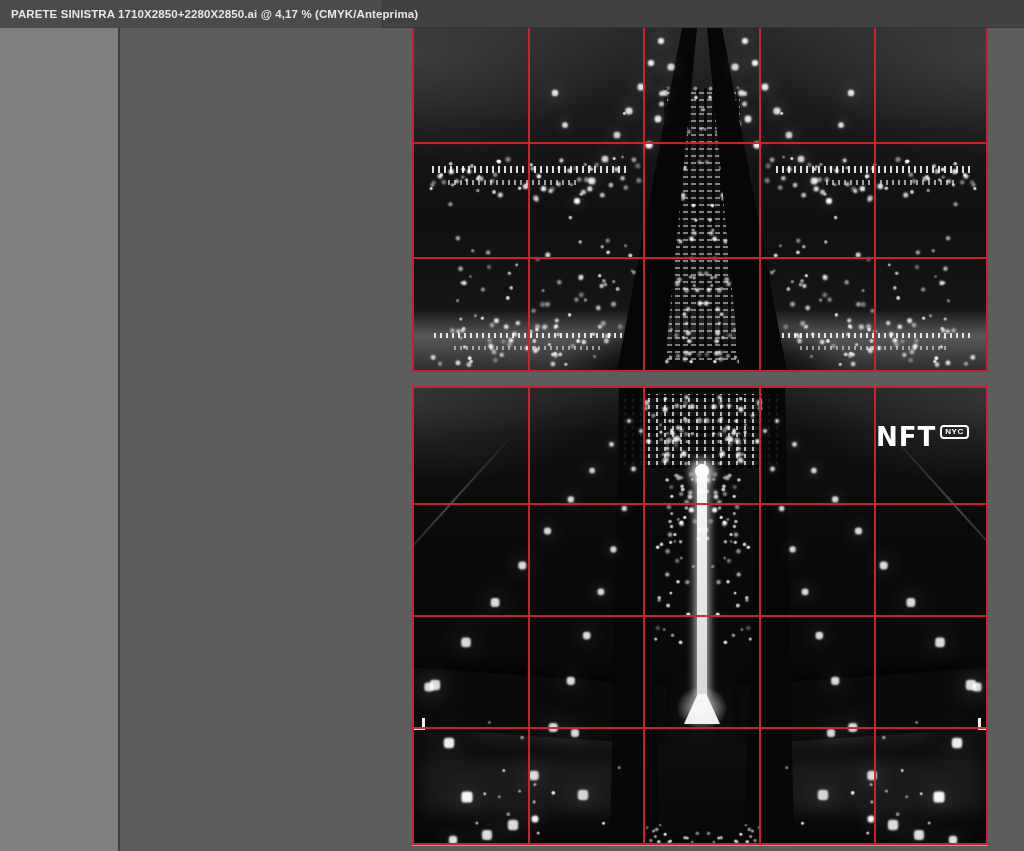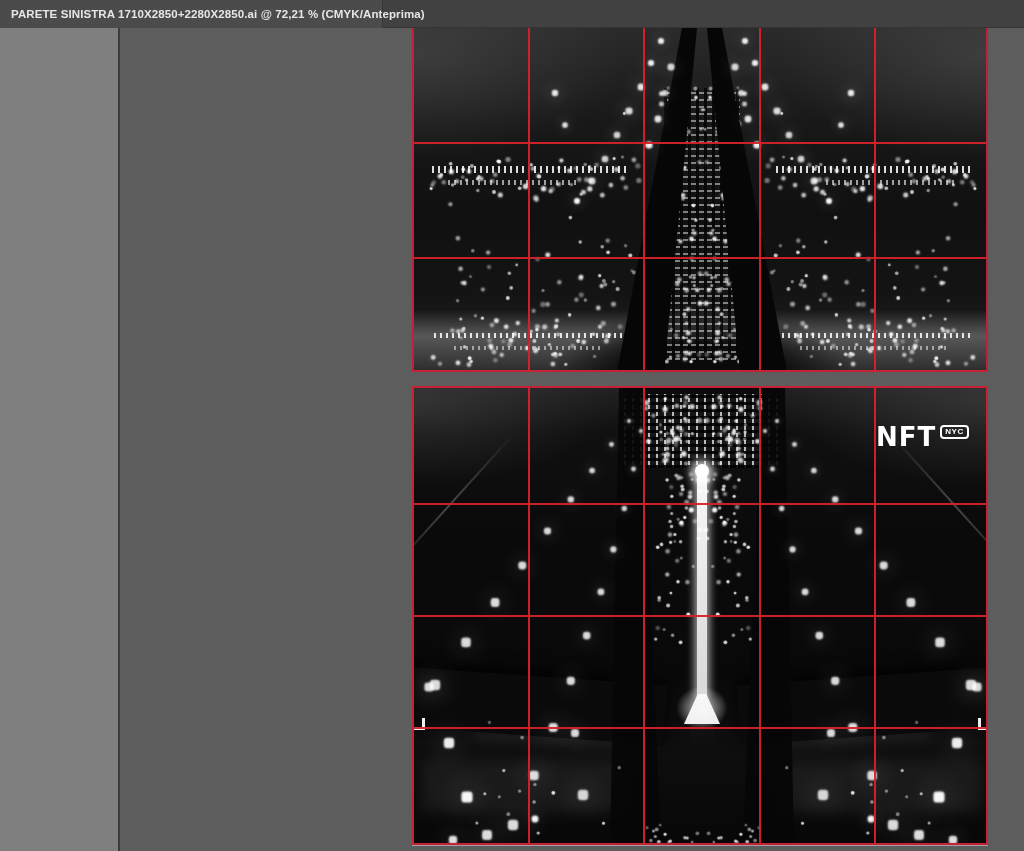--- a/index.html
+++ b/index.html
@@ -115,21 +115,21 @@
 <body>
 
 <div id="workspace">
 
   <div id="side-panel"></div>
   <div id="panel-divider"></div>
   <div id="canvas"></div>
 
   <div id="tab-bar">
     <div id="doc-tab">
-      <span>PARETE SINISTRA 1710X2850+2280X2850.ai @ 72,21 % (CMYK/Anteprima)</span>
+      <span>PARETE SINISTRA 1710X2850+2280X2850.ai @ 4,17 % (CMYK/Anteprima)</span>
     </div>
   </div>
 
   <div id="artboard-top" class="artboard">
     <div class="bg1"></div>
     <div class="refl"></div>
     <div class="centercol"></div>
     <div class="row row-a"></div>
     <div class="row row-a2"></div>
     <div class="row row-b"></div>

